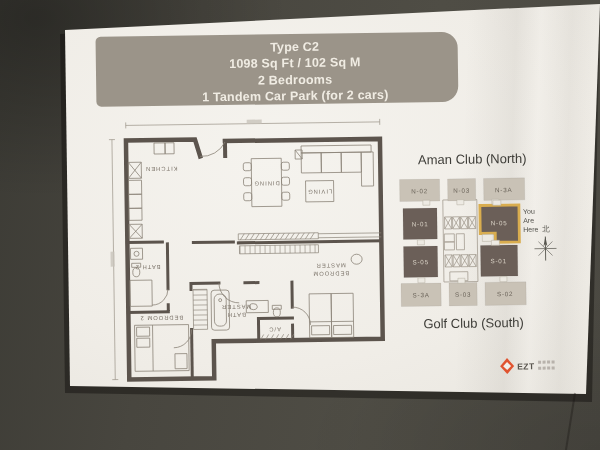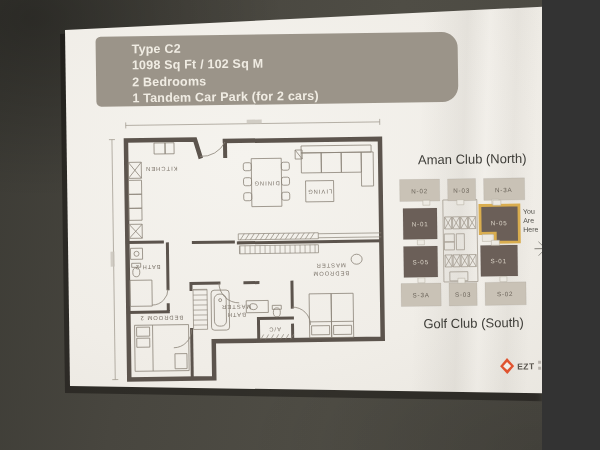--- a/index.html
+++ b/index.html
@@ -1,17 +1,17 @@
 <!DOCTYPE html>
 <html><head>
 <meta charset="utf-8">
 <style>
   html,body{margin:0;padding:0;background:#333;}
-  .scene{position:relative;width:542px;height:450px;overflow:hidden;
-         font-family:"Liberation Sans", sans-serif;}
+  .scene{position:relative;width:600px;height:450px;overflow:hidden;
+         font-family:"Liberation Sans", sans-serif;text-align:center;}
   
   .wall{position:absolute;inset:0;
         background:linear-gradient(100deg,#3c3b35 0%,#48463f 30%,#4f4d45 65%,#4b4942 100%);}
   .wall::after{content:"";position:absolute;inset:0;
         background:radial-gradient(420px 300px at 6% 4%, rgba(0,0,0,.30), rgba(0,0,0,0) 60%),
                    radial-gradient(500px 260px at 100% 100%, rgba(0,0,0,.12), rgba(0,0,0,0) 60%);}
   .wall-seam{position:absolute;left:574px;top:393px;width:2px;height:58px;
         background:rgba(22,21,17,.35);transform:rotate(9deg);transform-origin:top center;}
   
   .paper-shadow{position:absolute;inset:0;

